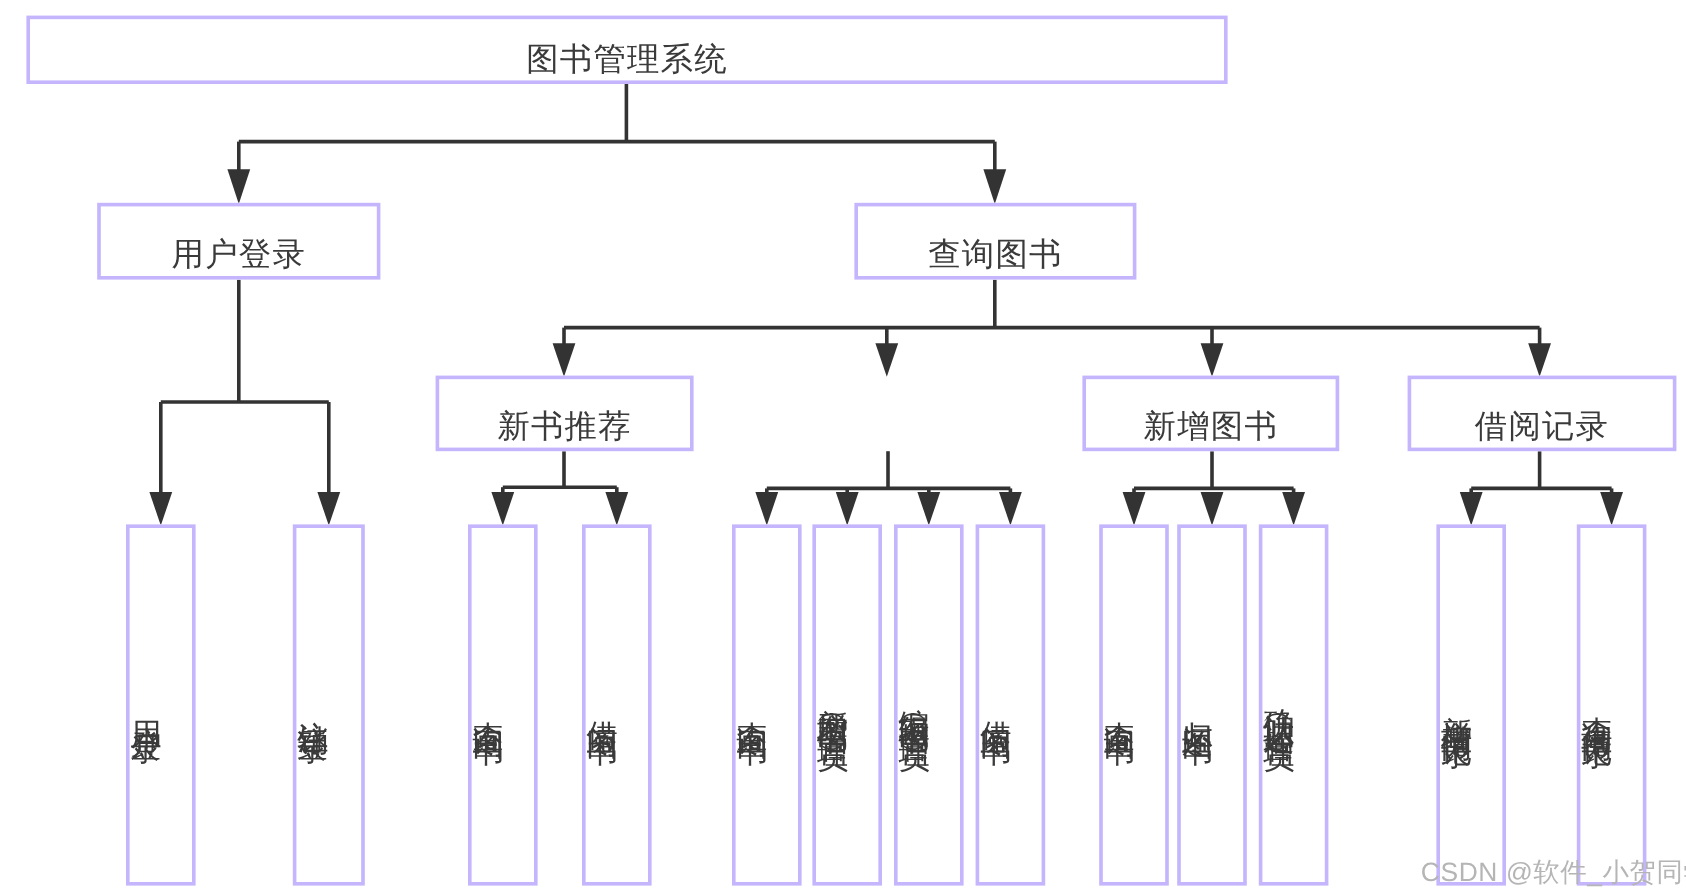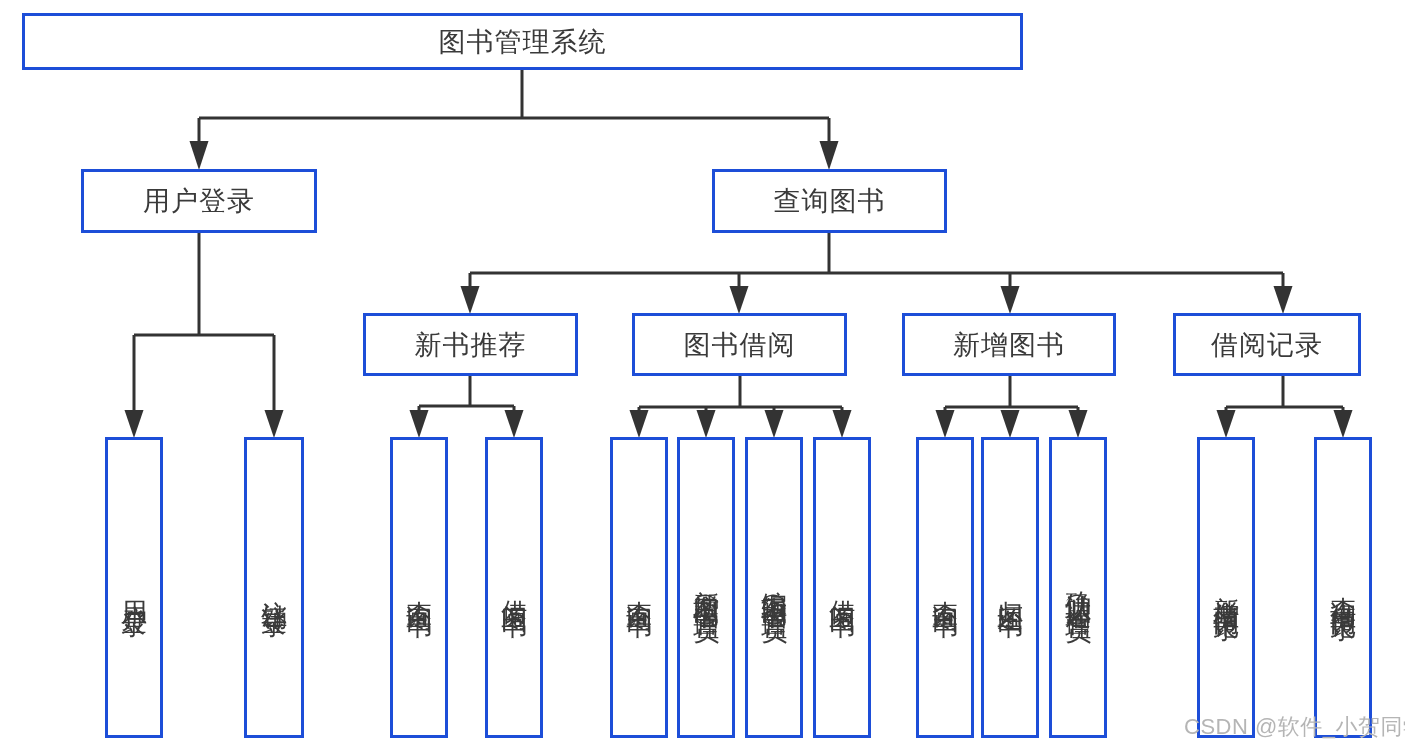--- a/index.html
+++ b/index.html
@@ -12,24 +12,24 @@
     font-family: "Liberation Sans", "DejaVu Sans", sans-serif;
   }
   .connectors {
     position: absolute;
     left: 0; top: 0;
     z-index: 0;
   }
   .box {
     position: absolute;
     box-sizing: border-box;
-    border: 3px solid #1d4ed8;
+    border: 3px solid #c4b5fd;
     background: #ffffff;
     display: flex;
-    align-items: center;
+    align-items: flex-end;
     justify-content: center;
     color: #3a3a3a;
     z-index: 1;
   }
   .h-label {
     font-size: 27px;
     letter-spacing: 1px;
     white-space: nowrap;
   }
   .leaf {
@@ -134,27 +134,24 @@
   <div class="box" style="left:81px; top:169px; width:236px; height:64px;">
     <span class="h-label">用户登录</span>
   </div>
   <div class="box" style="left:712px; top:169px; width:235px; height:64px;">
     <span class="h-label">查询图书</span>
   </div>
 
   <div class="box" style="left:363px; top:313px; width:215px; height:63px;">
     <span class="h-label">新书推荐</span>
   </div>
-  <div class="box" style="left:632px; top:313px; width:215px; height:63px;">
-    <span class="h-label">图书借阅</span>
-  </div>
   <div class="box" style="left:902px; top:313px; width:214px; height:63px;">
     <span class="h-label">新增图书</span>
   </div>
-  <div class="box" style="left:1173px; top:313px; width:188px; height:63px;">
+  <div class="box" style="left:1173px; top:313px; width:224px; height:63px;">
     <span class="h-label">借阅记录</span>
   </div>
 
   <div class="box leaf" style="left:105px; top:437px; width:58px; height:301px;">用户登录</div>
   <div class="box leaf" style="left:244px; top:437px; width:60px; height:301px;">注销登录</div>
 
   <div class="box leaf" style="left:390px; top:437px; width:58px; height:301px;">查询图书</div>
   <div class="box leaf" style="left:485px; top:437px; width:58px; height:301px;">借阅图书</div>
 
   <div class="box leaf" style="left:610px; top:437px; width:58px; height:301px;">查询图书</div>

